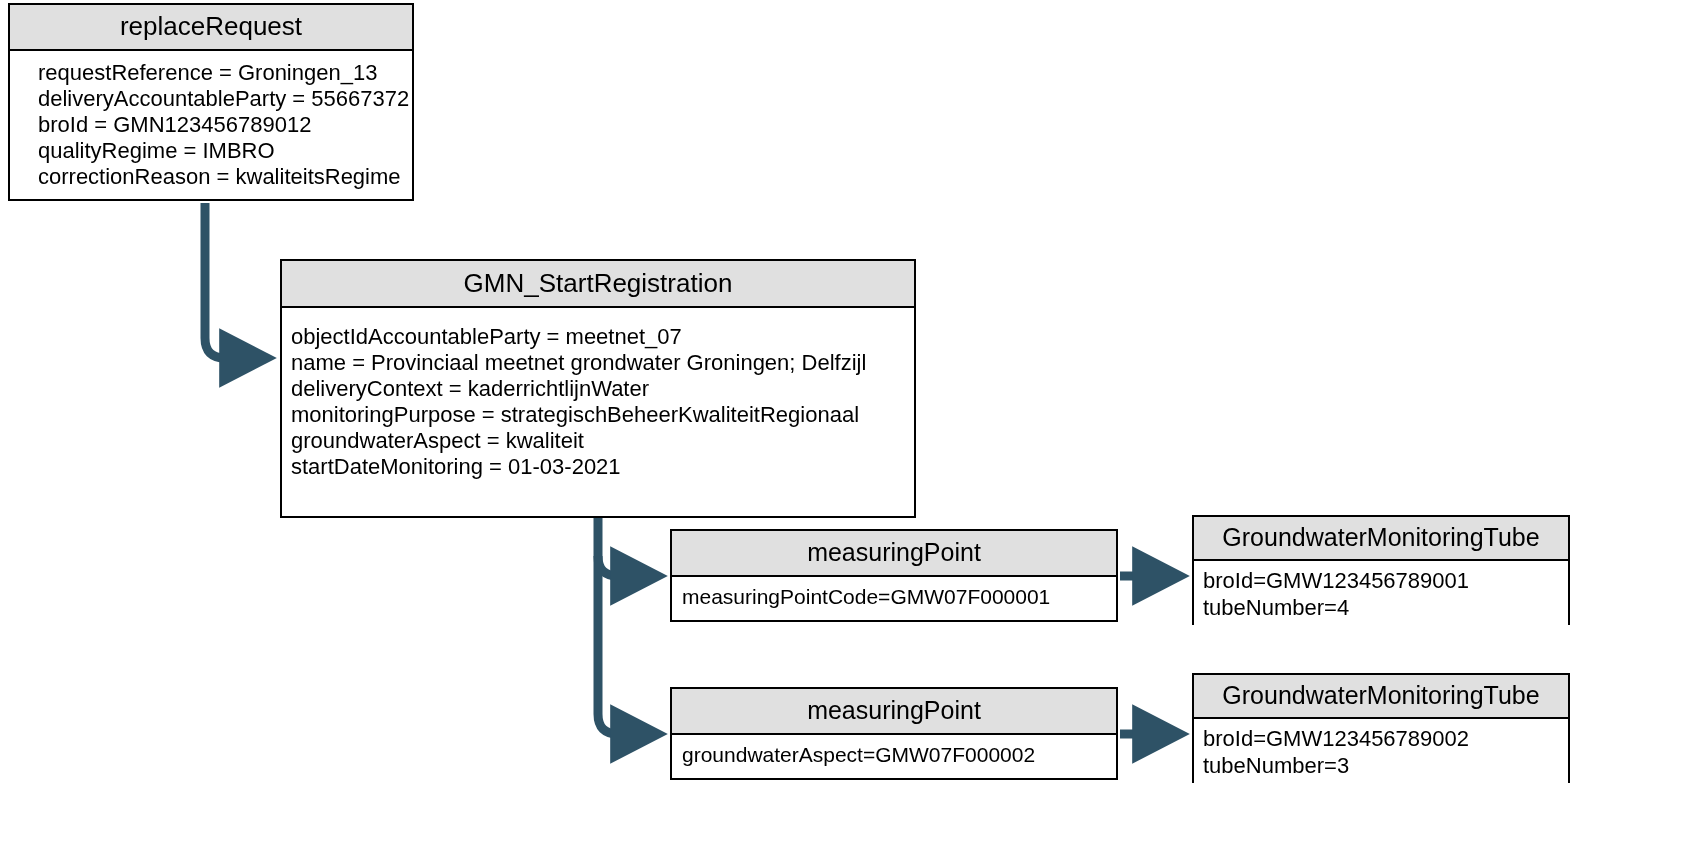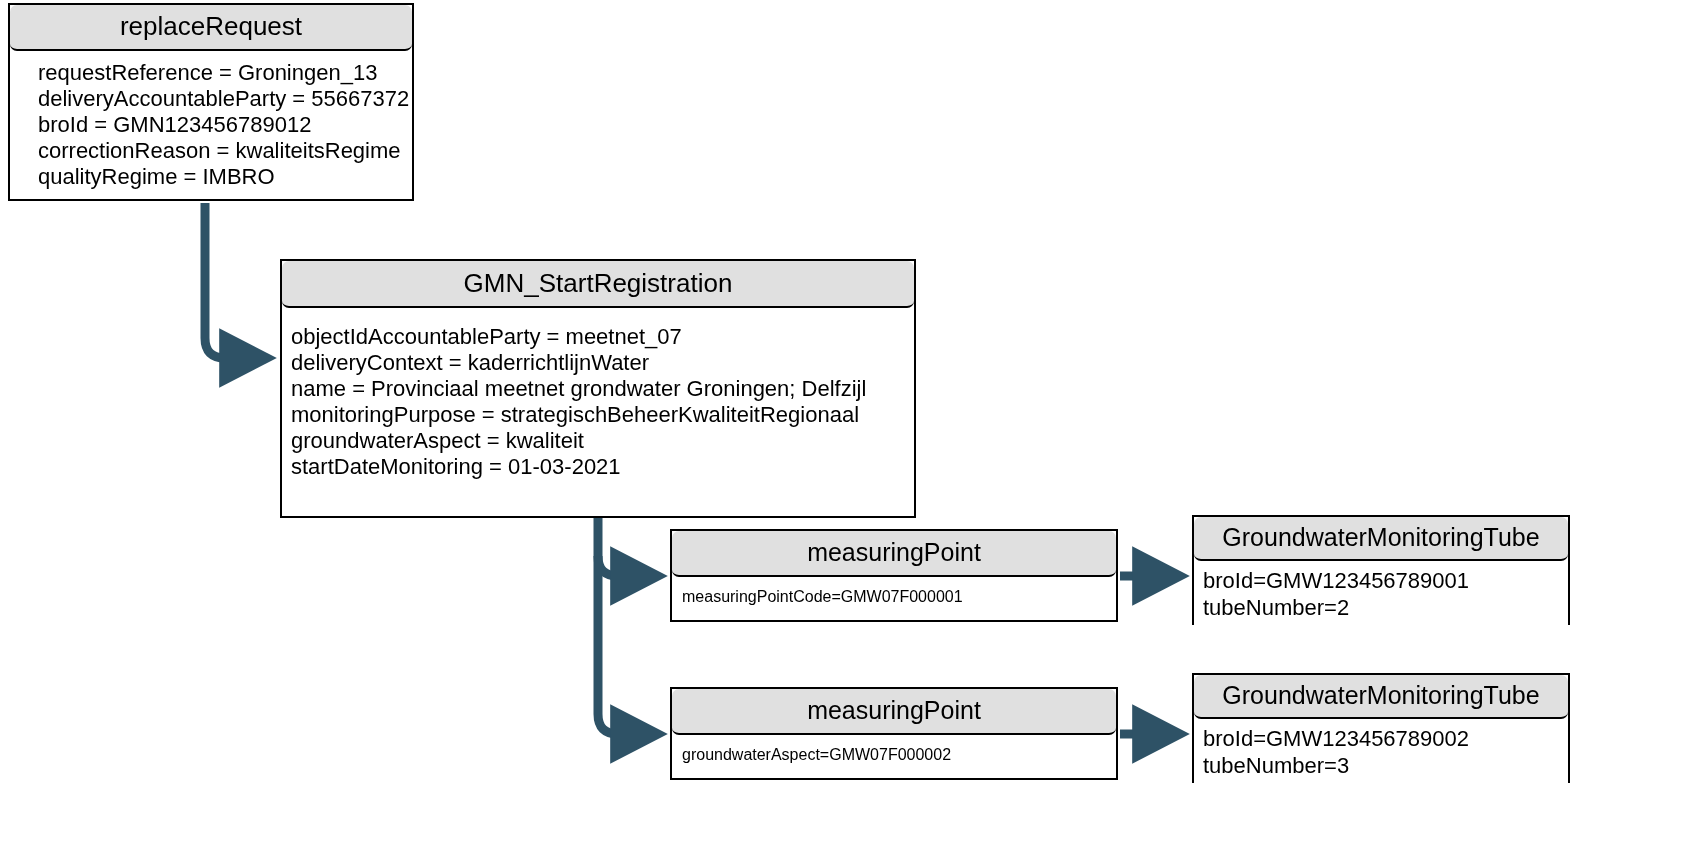--- a/index.html
+++ b/index.html
@@ -26,21 +26,20 @@
     box-sizing:border-box;
     background:#e0e0e0;
     border-bottom:2px solid #000000;
     text-align:center;
     color:#000000;
     font-size:25px;
     line-height:44px;
     height:46px;
     white-space:nowrap;
     overflow:hidden;
-    border-radius:7px;
   }
   .node-body{
     box-sizing:border-box;
     padding:8px 9px 9px 9px;
     background:#ffffff;
   }
   .attr{
     font-size:22px;
     line-height:26px;
     color:#000000;
@@ -53,21 +52,21 @@
   #node-replace-request .node-body{padding-top:9px;padding-left:28px;}
 
   #node-gmn-start-registration{left:280px; top:259px; width:636px; height:259px;}
   #node-gmn-start-registration .node-header{font-size:26px;height:47px;line-height:44px;}
   #node-gmn-start-registration .node-body{padding-top:16px;}
 
   #node-measuring-point-1{left:670px; top:529px; width:448px; height:93px;}
   #node-measuring-point-2{left:670px; top:687px; width:448px; height:93px;}
   .mp .node-header{font-size:25px;height:46px;line-height:43px;}
   .mp .node-body{padding:6px 10px 6px 10px;}
-  .mp .attr{font-size:16px;line-height:28px;}
+  .mp .attr{font-size:21px;line-height:28px;}
 
   #node-tube-1{left:1192px; top:515px; width:378px; height:110px;}
   #node-tube-2{left:1192px; top:673px; width:378px; height:110px;}
   .tube .node-header{font-size:25px;height:44px;line-height:41px;}
   .tube .node-body{padding:6px 2px 6px 9px;}
   .tube .attr{font-size:22px;line-height:27px;}
 </style>
 </head>
 <body>
 
@@ -90,31 +89,31 @@
 
     <path d="M1120,734 L1170,734" fill="none" stroke="#2e5266" stroke-width="9" marker-end="url(#arrowhead)"></path>
   </svg>
 
   <div class="node" id="node-replace-request">
     <div class="node-header">replaceRequest</div>
     <div class="node-body">
       <div class="attr">requestReference = Groningen_13</div>
       <div class="attr">deliveryAccountableParty = 55667372</div>
       <div class="attr">broId = GMN123456789012</div>
+      <div class="attr">qualityRegime = IMBRO</div>
       <div class="attr">correctionReason = kwaliteitsRegime</div>
-      <div class="attr">qualityRegime = IMBRO</div>
     </div>
   </div>
 
   <div class="node" id="node-gmn-start-registration">
     <div class="node-header">GMN_StartRegistration</div>
     <div class="node-body">
       <div class="attr">objectIdAccountableParty = meetnet_07</div>
+      <div class="attr">name = Provinciaal meetnet grondwater Groningen; Delfzijl</div>
       <div class="attr">deliveryContext = kaderrichtlijnWater</div>
-      <div class="attr">name = Provinciaal meetnet grondwater Groningen; Delfzijl</div>
       <div class="attr">monitoringPurpose = strategischBeheerKwaliteitRegionaal</div>
       <div class="attr">groundwaterAspect = kwaliteit</div>
       <div class="attr">startDateMonitoring = 01-03-2021</div>
     </div>
   </div>
 
   <div class="node mp" id="node-measuring-point-1">
     <div class="node-header">measuringPoint</div>
     <div class="node-body">
       <div class="attr">measuringPointCode=GMW07F000001</div>
@@ -125,21 +124,21 @@
     <div class="node-header">measuringPoint</div>
     <div class="node-body">
       <div class="attr">groundwaterAspect=GMW07F000002</div>
     </div>
   </div>
 
   <div class="node tube" id="node-tube-1">
     <div class="node-header">GroundwaterMonitoringTube</div>
     <div class="node-body">
       <div class="attr">broId=GMW123456789001</div>
-      <div class="attr">tubeNumber=2</div>
+      <div class="attr">tubeNumber=4</div>
     </div>
   </div>
 
   <div class="node tube" id="node-tube-2">
     <div class="node-header">GroundwaterMonitoringTube</div>
     <div class="node-body">
       <div class="attr">broId=GMW123456789002</div>
       <div class="attr">tubeNumber=3</div>
     </div>
   </div>

